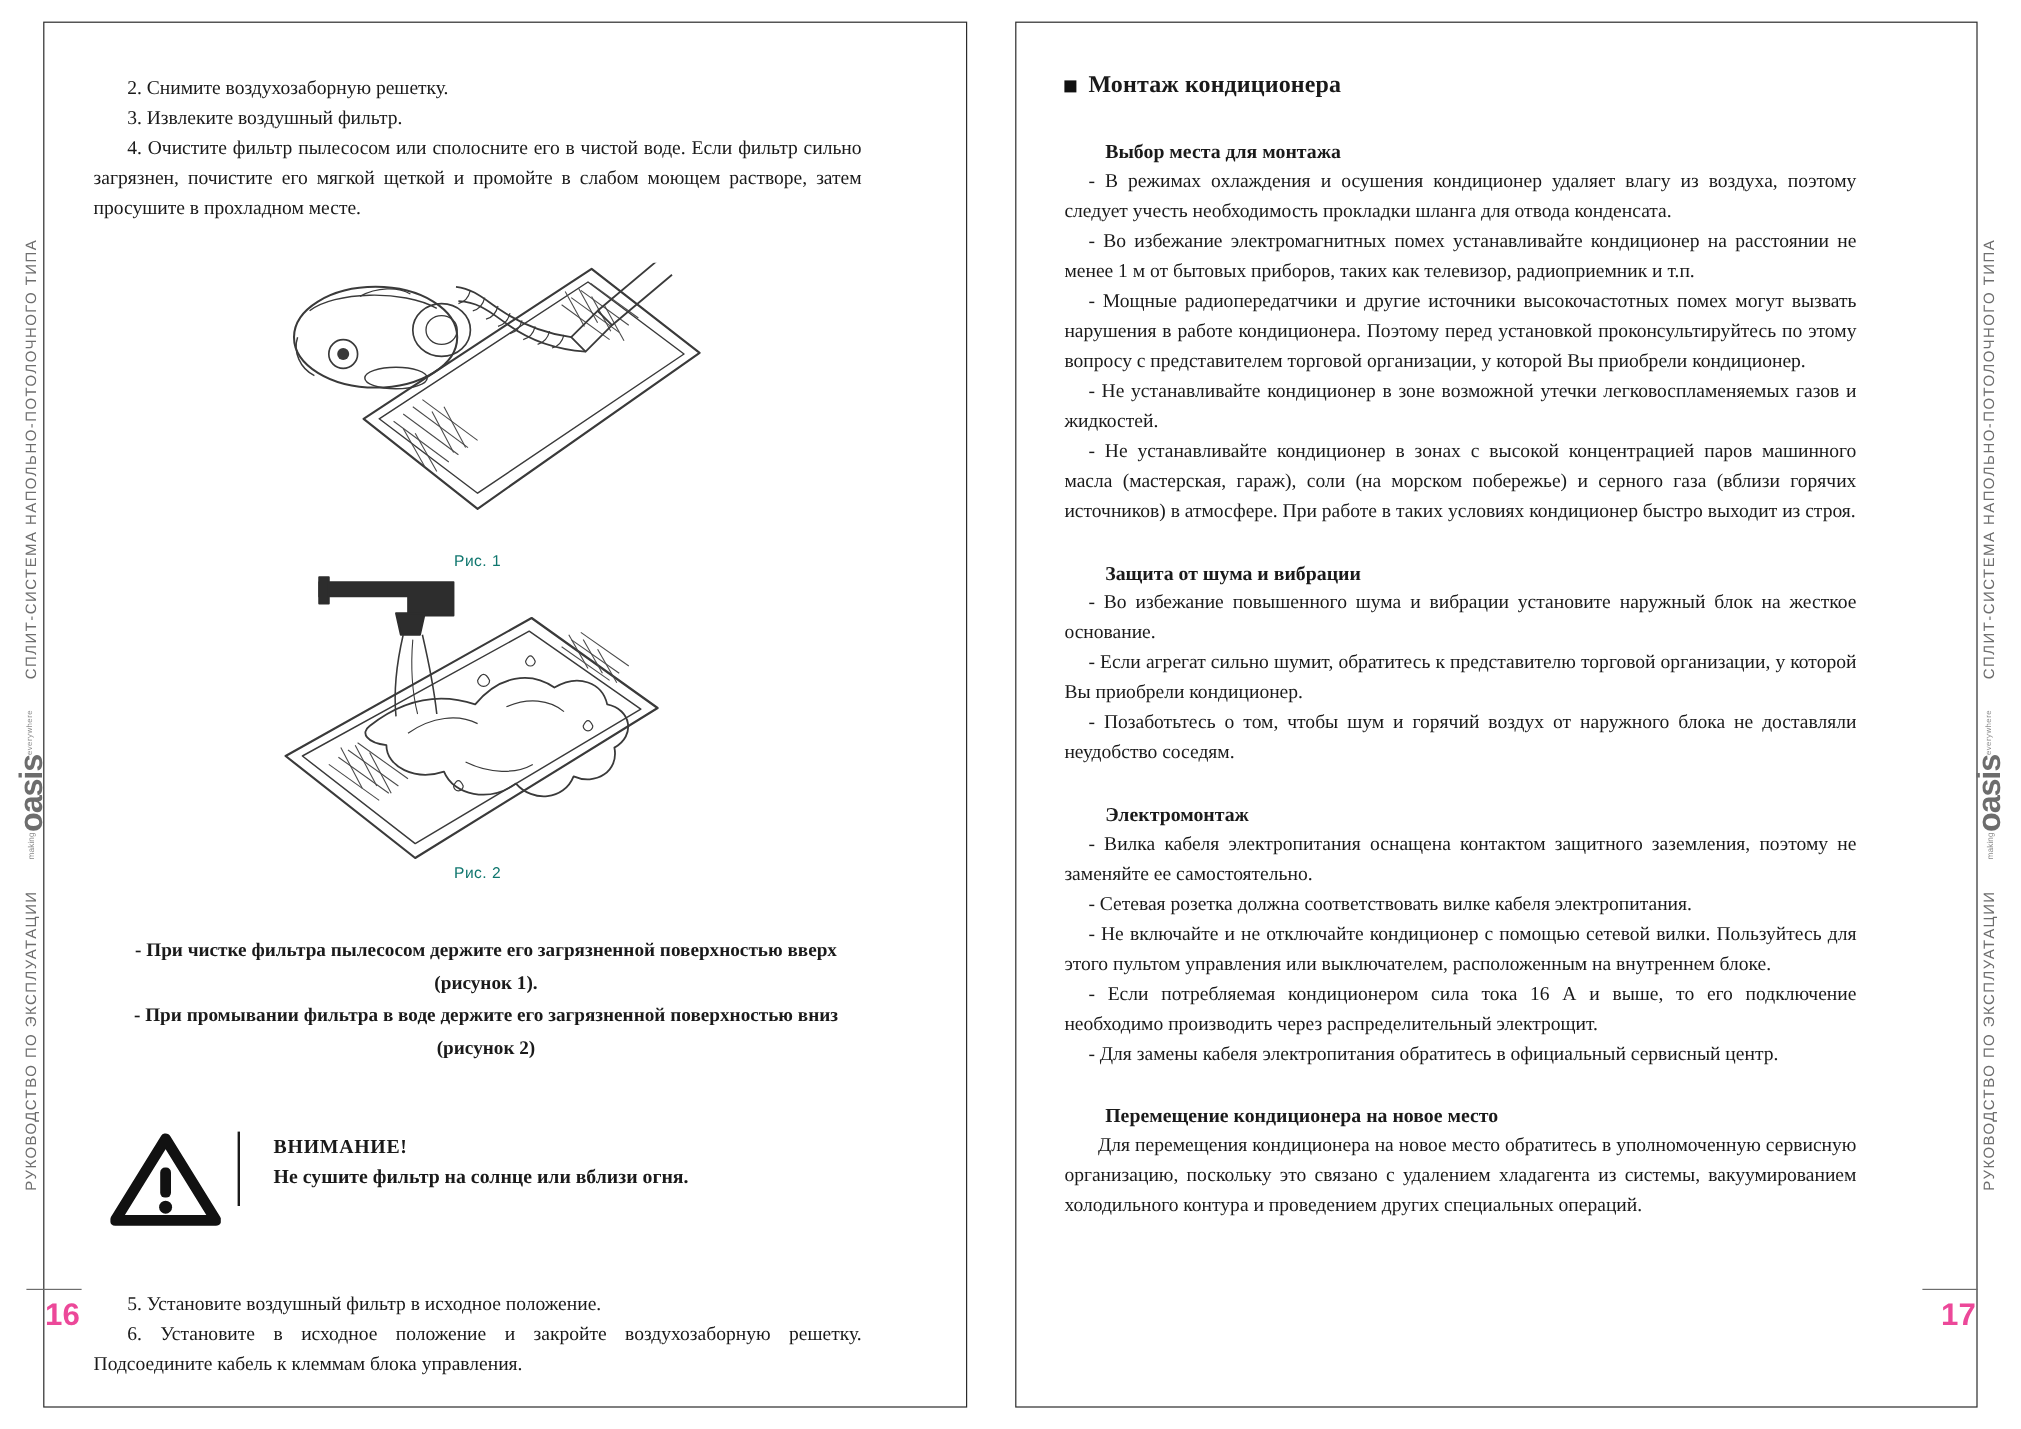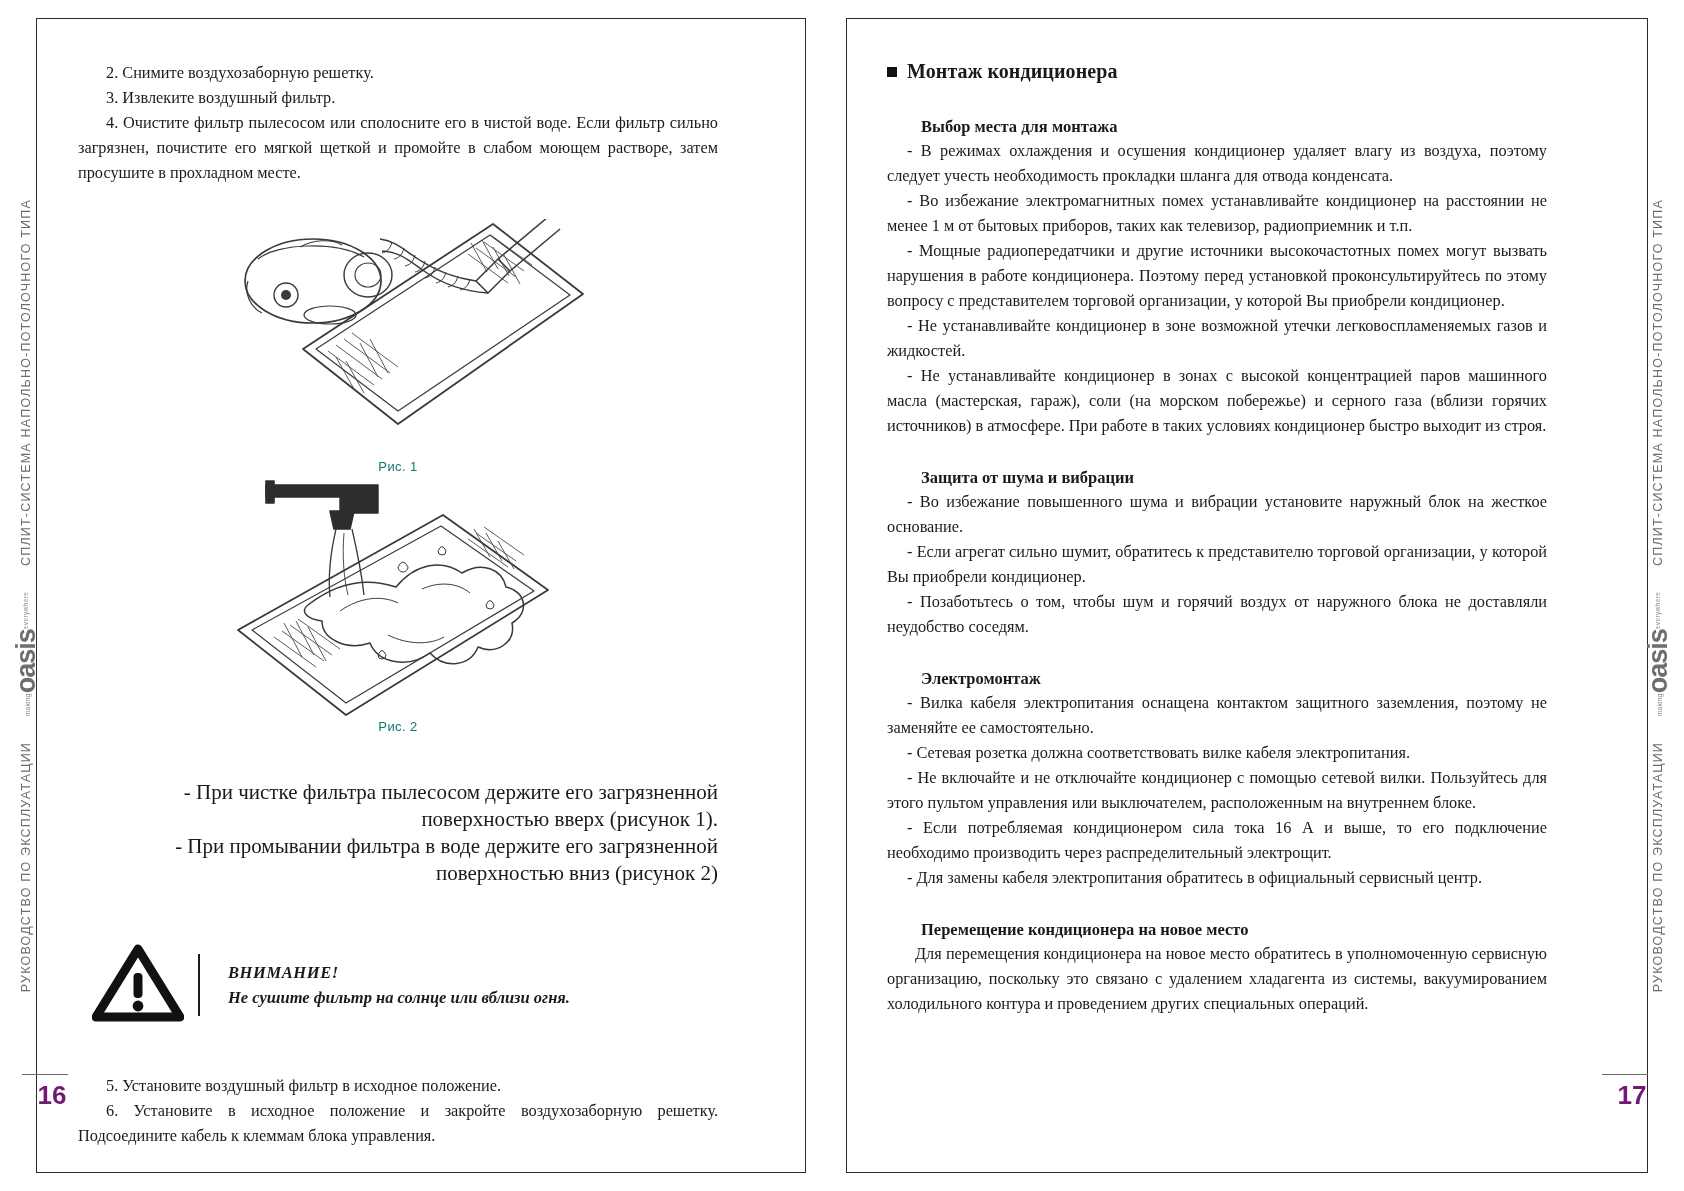--- a/index.html
+++ b/index.html
@@ -89,21 +89,21 @@
     margin-left: 1px;
   }
 
   
   .page-num {
     position: absolute;
     bottom: 80px;
     font-family: "Liberation Sans", "DejaVu Sans", sans-serif;
     font-size: 26px;
     font-weight: 700;
-    color: #701a75;
+    color: #ec4899;
   }
   .page-num .rule {
     display: block;
     width: 46px;
     height: 1px;
     background: #6d6d6d;
     margin: 0 0 5px 0;
   }
   .page-num.left-pn  { left: 22px;  text-align: center; width: 60px; }
   .page-num.right-pn { right: 22px; text-align: center; width: 60px; }
@@ -125,25 +125,26 @@
   }
   p.dash {
     margin: 0;
     font-size: 16.3px;
     line-height: 25px;
     text-align: justify;
     text-indent: 20px;
   }
   p.dash-left {
     margin: 0;
-    font-size: 21px;
+    font-size: 16px;
     line-height: 27px;
-    text-align: right;
+    text-align: center;
     text-indent: 0;
     padding-left: 14px;
+    font-weight: bold;
   }
   h1.section {
     margin: 0 0 34px 0;
     font-size: 20px;
     font-weight: 700;
     letter-spacing: 0.1px;
     display: flex;
     align-items: center;
     gap: 10px;
   }
@@ -176,24 +177,23 @@
     font-size: 13px;
     color: #0f766e;
     text-align: center;
     letter-spacing: 0.4px;
   }
 
   
   .warn {
     margin: 56px 0 0 0;
     display: flex;
-    align-items: center;
+    align-items: flex-start;
     gap: 0px;
     padding-left: 14px;
-    font-style: italic;
   }
   .warn-icon { flex: 0 0 auto; width: 92px; }
   .warn-divider {
     width: 2px;
     height: 62px;
     background: #1a1a1a;
     margin: 0 28px 0 14px;
     flex: 0 0 auto;
   }
   .warn-text { font-size: 16.5px; line-height: 25px; font-weight: 700; }

